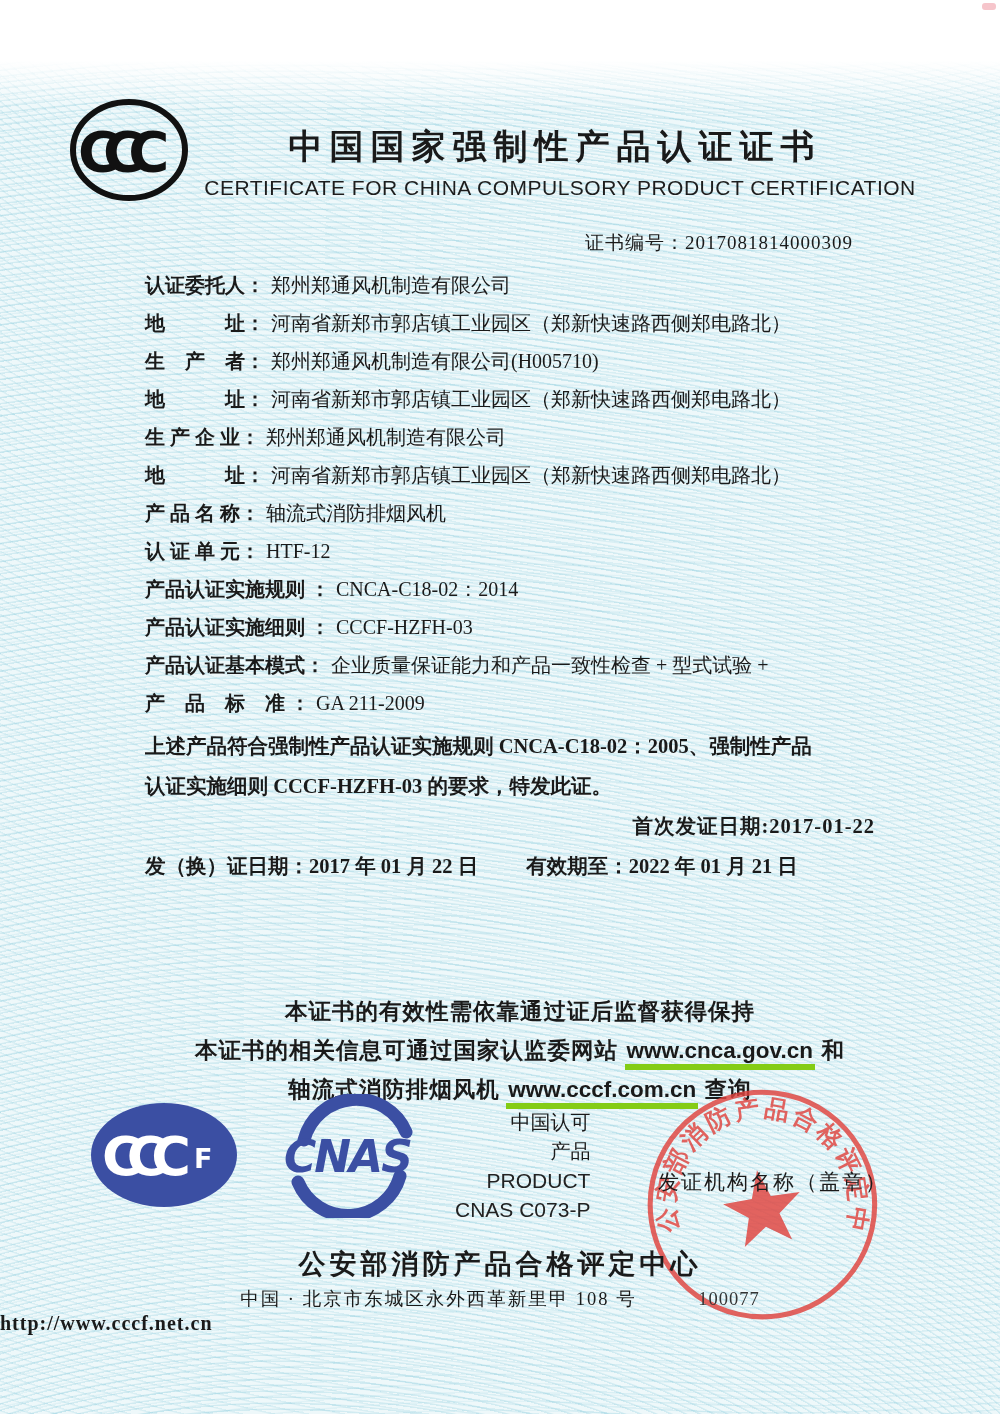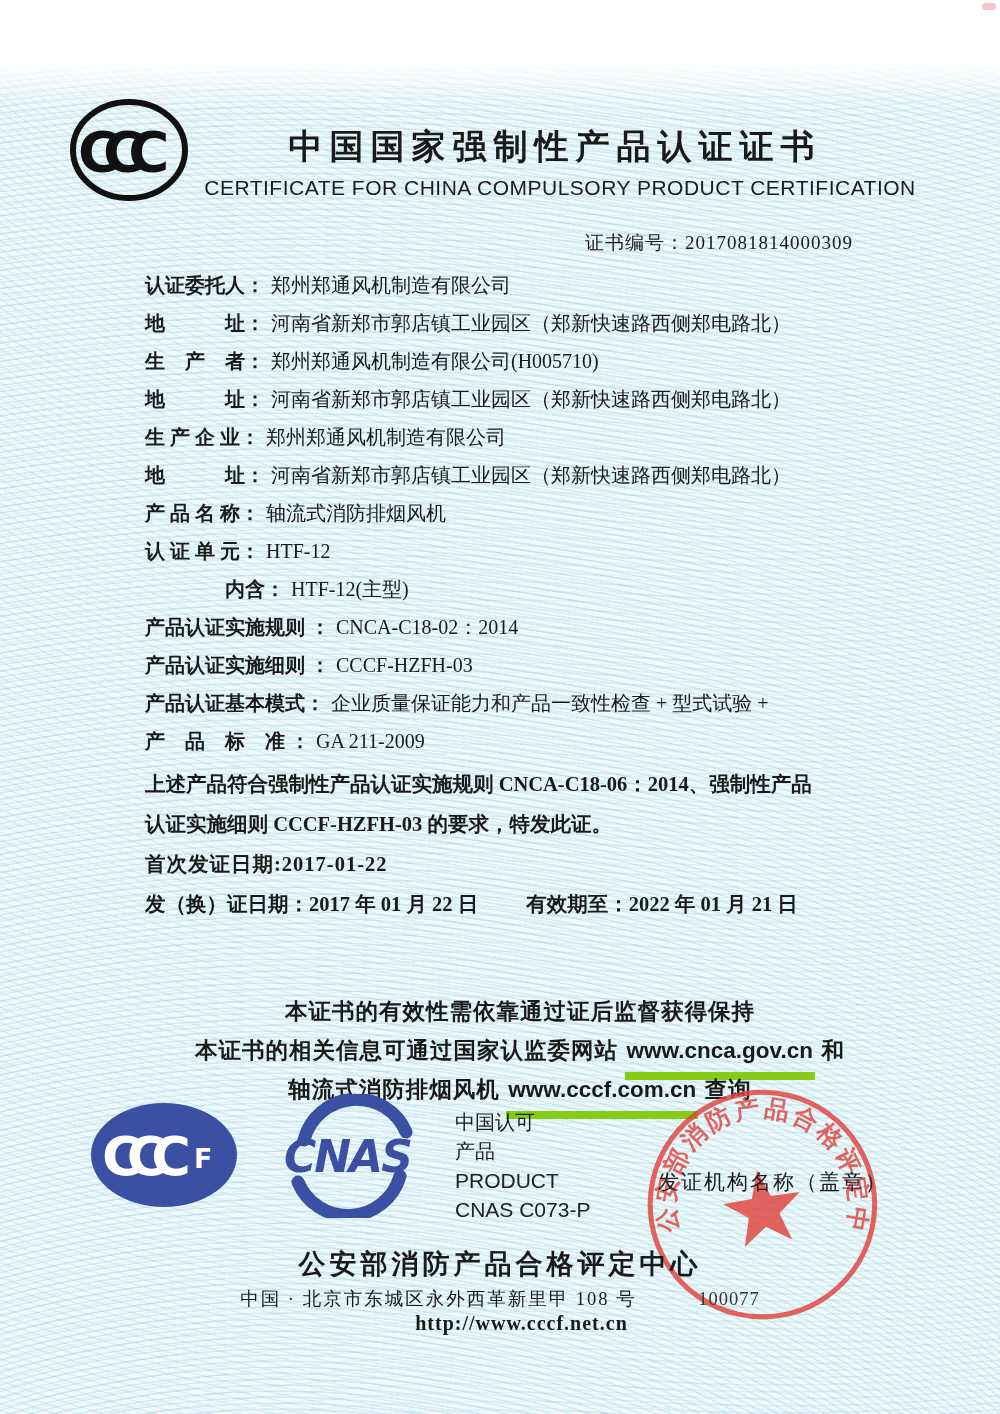--- a/index.html
+++ b/index.html
@@ -28,45 +28,45 @@
     font-family:"Liberation Sans", sans-serif; font-size:21px; color:#1d1d1d; letter-spacing:0.5px; }
   .certno { position:absolute; left:585px; top:230px; font-size:19px; letter-spacing:1px; }
 
   .body { position:absolute; left:145px; top:266px; width:730px; font-size:20px; }
   .row { display:flex; align-items:baseline; line-height:38px; white-space:nowrap; }
   .row .lbl { font-weight:bold; margin-right:6px; }
   .row .val { font-weight:normal; }
   .row.indent { padding-left:80px; }
   .row.cont { font-weight:bold; }
   .statement { margin-top:4px; font-weight:bold; line-height:40px; font-size:20.5px; }
-  .first-issue { text-align:left; font-weight:bold; line-height:40px; font-size:20.5px; letter-spacing:1px; }
+  .first-issue { text-align:right; font-weight:bold; line-height:40px; font-size:20.5px; letter-spacing:1px; }
   .issue-line { display:flex; gap:48px; font-weight:bold; line-height:40px; font-size:20.5px; white-space:nowrap; }
 
   .notice { position:absolute; left:100px; right:60px; top:992px; text-align:center;
     font-weight:bold; font-size:22.5px; line-height:39px; letter-spacing:1px; }
   .u { font-family:"Liberation Sans", sans-serif; letter-spacing:0;
-    border-bottom:8px solid #84cc16; padding:0 2px 9px 2px; }
+    border-bottom:6px solid #84cc16; padding:0 2px 1px 2px; }
 
   .cccf-logo { position:absolute; left:88px; top:1100px; }
   .cnas-logo { position:absolute; left:266px; top:1094px; }
-  .accred { position:absolute; left:455px; top:1108px; line-height:29px; font-size:20px; }
+  .accred { position:absolute; left:455px; top:1108px; line-height:29px; font-size:20px;text-align:right; }
   .accred .en { font-family:"Liberation Sans", sans-serif; font-size:21px; color:#222; }
 
   .seal-wrap { position:absolute; left:638px; top:1080px; width:250px; height:250px;
     transform:rotate(-9deg); opacity:0.82; }
   .seal-caption { position:absolute; left:658px; top:1168px; font-size:21px;
     letter-spacing:2px; white-space:nowrap; z-index:5; }
 
   .footer-org { position:absolute; left:0; right:0; top:1246px; text-align:center;
     font-weight:bold; font-size:27px; letter-spacing:4px; }
   .footer-addr { position:absolute; left:0; right:0; top:1286px; text-align:center;
     font-size:18.5px; letter-spacing:2px; }
   .footer-addr .pc { margin-left:55px; letter-spacing:1px; color:#333; }
-  .footer-url { position:absolute; left:0; right:0; top:1312px; text-align:center;
-    font-weight:bold; font-size:20px; letter-spacing:1px;padding-left:43px; }
+  .footer-url { position:absolute; left:0; right:0; top:1312px; 
+    font-weight:bold; font-size:20px; letter-spacing:1px; }
 </style>
 </head>
 <body>
 
 <div class="page">
   <div class="guilloche"></div>
   <div class="topfade"></div>
   <div class="smudge"></div>
 
   <div class="ccc-logo">
@@ -108,43 +108,39 @@
       <span class="val">河南省新郑市郭店镇工业园区（郑新快速路西侧郑电路北）</span>
     </div>
     <div class="row">
       <span class="lbl">产 品 名 称：</span>
       <span class="val">轴流式消防排烟风机</span>
     </div>
     <div class="row">
       <span class="lbl">认 证 单 元：</span>
       <span class="val">HTF-12</span>
     </div>
-    <div class="row indent">
-      <span class="lbl">内含：</span>
-      <span class="val">HTF-12(主型)</span>
-    </div>
     <div class="row">
       <span class="lbl">产品认证实施规则 ：</span>
       <span class="val">CNCA-C18-02：2014</span>
     </div>
     <div class="row">
       <span class="lbl">产品认证实施细则 ：</span>
       <span class="val">CCCF-HZFH-03</span>
     </div>
     <div class="row">
       <span class="lbl">产品认证基本模式：</span>
       <span class="val">企业质量保证能力和产品一致性检查 + 型式试验 +</span>
     </div>
     <div class="row">
       <span class="lbl">产　品　标　准 ：</span>
       <span class="val">GA 211-2009</span>
     </div>
 
     <div class="statement">
-      <div>上述产品符合强制性产品认证实施规则 CNCA-C18-06：2014、强制性产品</div>
+      <div>上述产品符合强制性产品认证实施规则 CNCA-C18-02：2005、强制性产品</div>
       <div>认证实施细则 CCCF-HZFH-03 的要求，特发此证。</div>
     </div>
 
     <div class="first-issue">首次发证日期:2017-01-22</div>
 
     <div class="issue-line">
       <span>发（换）证日期：2017 年 01 月 22 日</span>
       <span>有效期至：2022 年 01 月 21 日</span>
     </div>
   </div>

